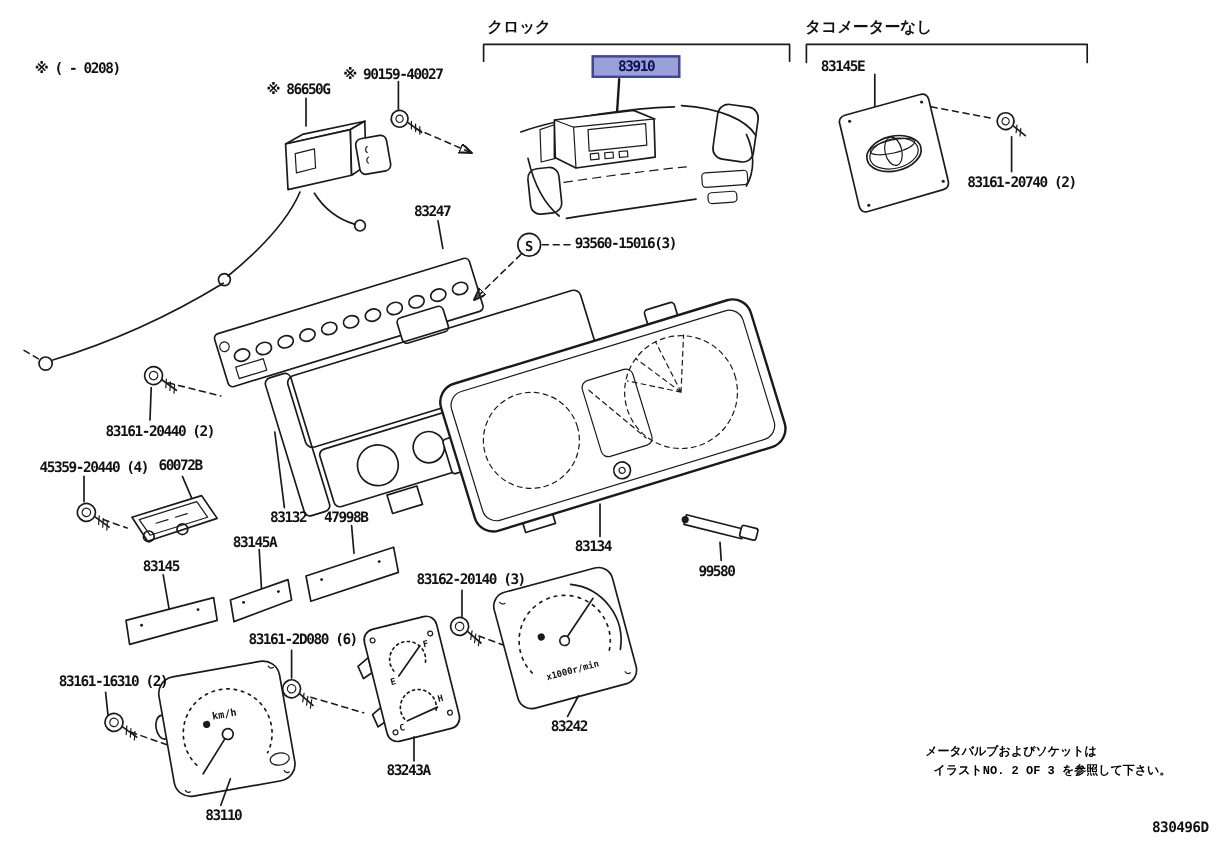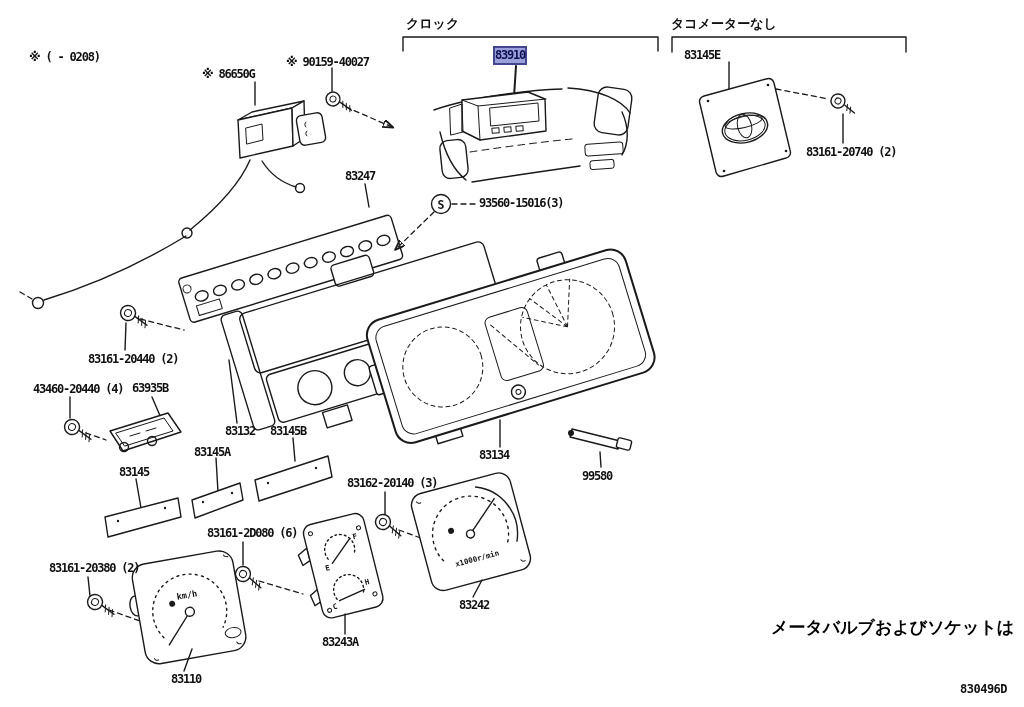--- a/index.html
+++ b/index.html
@@ -11,23 +11,23 @@
        fill:none;stroke:#1a1a1a;stroke-width:1.4;stroke-linejoin:round;stroke-linecap:round;}
   .fw{fill:#ffffff;}
   .fb{fill:#1a1a1a;stroke:none;}
   .thin{stroke-width:1;}
   .thk{stroke-width:2;}
   .dsh{stroke-dasharray:5 4;stroke-width:1.3;}
   .wm path,.wm circle{stroke:none;}
   .svgt{fill:#111;stroke:none;font-family:"DejaVu Sans Mono",monospace;font-weight:bold;}
   .lbl{position:absolute;font-size:12px;font-weight:bold;letter-spacing:-1.2px;
        color:#111;white-space:nowrap;line-height:14px;}
-  .jp{font-family:Liberation Serif, serif;font-size:13px;letter-spacing:0;}
-  .hl{background:#9aa1da;border:2px solid #42468f;color:#0e0e52;padding:0 0;line-height:15px;}
-  .note{font-size:17px;font-weight:bold;letter-spacing:0;line-height:15px;}
+  .jp{font-family:Liberation Mono, monospace;font-size:13px;letter-spacing:0;}
+  .hl{background:#9aa1da;border:2px solid #42468f;color:#0e0e52;padding:0 20px;line-height:15px;}
+  .note{font-size:10px;font-weight:bold;letter-spacing:0;line-height:15px;}
 </style>
 </head>
 <body>
 
 <div id="stage">
 
 <svg width="1024" height="707" viewBox="0 0 1024 707">
   <defs>
     <pattern id="cells" width="21" height="17" patternUnits="userSpaceOnUse">
       <rect x="0" y="0" width="21" height="17" fill="#ffffff" stroke="#222" stroke-width="1"></rect>
@@ -305,48 +305,49 @@
       <circle cx="470" cy="534" r="4" class="fw"></circle>
       <circle cx="452" cy="526" r="3" class="fb"></circle>
       <text x="470" y="562" text-anchor="middle" font-size="7.5" class="svgt">x1000r/min</text>
       <path d="M426,489 a3,3 0 0 0 4,2 M512,572 a3,3 0 0 0 4,2" class="thin"></path>
     </g>
     <path d="M482,580 L473,597"></path>
   </g>
 </svg>
 
 <div class="lbl" style="left:29px;top:50px">※ (    - 0208)</div>
-<div class="lbl" style="left:202px;top:67px">※ 86650G</div>
+<div class="lbl" style="left:222px;top:67px">※ 86650G</div>
 <div class="lbl" style="left:286px;top:55px">※ 90159-40027</div>
 
 <div class="lbl jp" style="left:406px;top:17px">クロック</div>
 <div class="lbl hl" style="left:493px;top:46px">83910</div>
 
 <div class="lbl jp" style="left:671px;top:17px">タコメーターなし</div>
 <div class="lbl" style="left:684px;top:48px">83145E</div>
 <div class="lbl" style="left:806px;top:145px">83161-20740 (2)</div>
 
 <div class="lbl" style="left:345px;top:169px">83247</div>
 <div class="lbl" style="left:479px;top:196px">93560-15016(3)</div>
 
 <div class="lbl" style="left:88px;top:352px">83161-20440 (2)</div>
-<div class="lbl" style="left:33px;top:382px">43460-20440 (4)</div>
-<div class="lbl" style="left:132px;top:381px">63935B</div>
+<div class="lbl" style="left:33px;top:382px">45359-20440 (4)</div>
+<div class="lbl" style="left:132px;top:381px">60072B</div>
 
 <div class="lbl" style="left:225px;top:424px">83132</div>
-<div class="lbl" style="left:270px;top:424px">83145B</div>
+<div class="lbl" style="left:270px;top:424px">47998B</div>
 <div class="lbl" style="left:194px;top:445px">83145A</div>
 <div class="lbl" style="left:119px;top:465px">83145</div>
 
 <div class="lbl" style="left:479px;top:448px">83134</div>
 <div class="lbl" style="left:582px;top:469px">99580</div>
 <div class="lbl" style="left:347px;top:476px">83162-20140 (3)</div>
 <div class="lbl" style="left:207px;top:526px">83161-2D080 (6)</div>
-<div class="lbl" style="left:49px;top:561px">83161-20380 (2)</div>
+<div class="lbl" style="left:49px;top:561px">83161-16310 (2)</div>
 
 <div class="lbl" style="left:171px;top:672px">83110</div>
 <div class="lbl" style="left:322px;top:635px">83243A</div>
 <div class="lbl" style="left:459px;top:598px">83242</div>
 
 <div class="note jp" style="position:absolute;left:771px;top:620px">メータバルブおよびソケットは</div>
+<div class="note jp" style="position:absolute;left:778px;top:636px">イラストNO. 2 OF 3 を参照して下さい。</div>
 <div class="lbl" style="left:960px;top:682px;letter-spacing:-0.5px">830496D</div>
 
 </div>
 
 </body></html>

